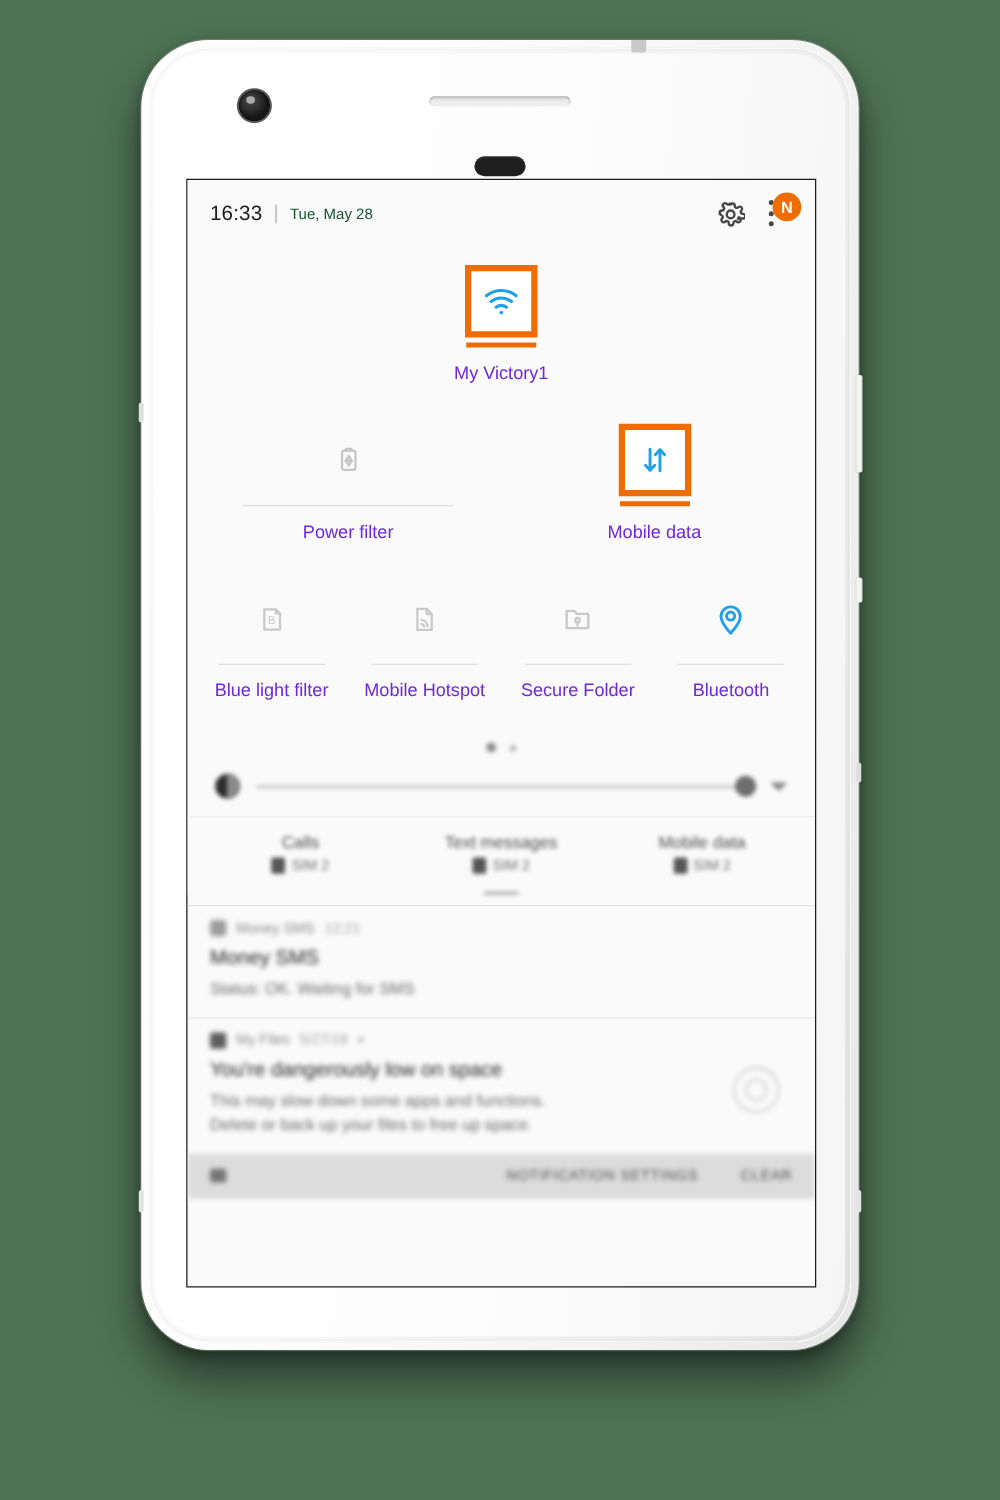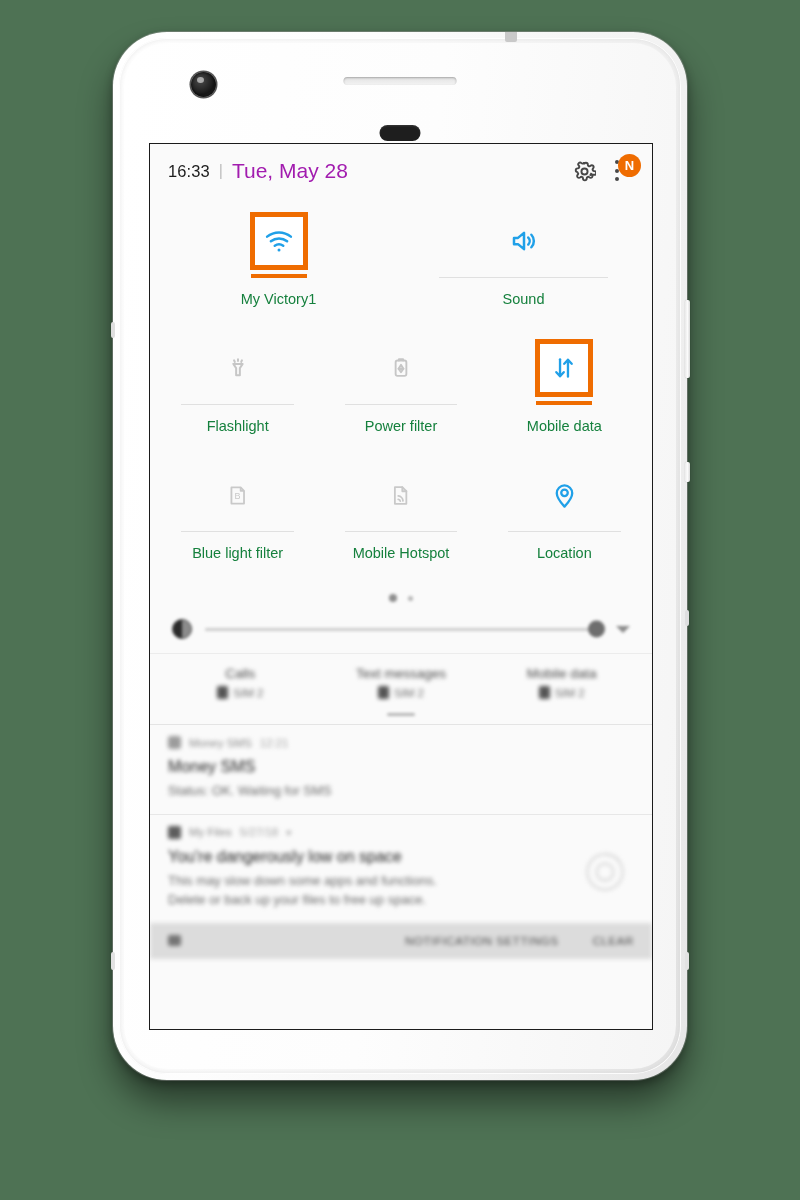--- a/index.html
+++ b/index.html
@@ -73,21 +73,21 @@
     overflow:hidden;
   }
 
   
   #quick-panel{background:#fafafa;padding:0;}
   #status-bar{
     height:54px;display:flex;align-items:center;padding:0 18px;box-sizing:border-box;text-align:right;
   }
   #clock{font-size:16.5px;color:#1c1c1c;font-weight:400;letter-spacing:.1px;}
   #status-sep{color:#bdbdbd;margin:0 9px;font-size:16px;}
-  #status-date{font-size:21px;color:#a21caf;}
+  #status-date{font-size:12px;color:#14532d;}
   #status-right{margin-left:auto;display:flex;align-items:center;gap:16px;position:relative;}
   #gear-icon{width:23px;height:23px;display:block;}
   #menu-wrap{position:relative;width:22px;height:26px;}
   #menu-dots{position:absolute;left:3px;top:2px;display:flex;flex-direction:column;gap:4.5px;align-items:center;}
   #menu-dots i{width:4px;height:4px;border-radius:50%;background:#474747;display:block;}
   #n-badge{
     position:absolute;right:-7px;top:-4px;width:23px;height:23px;border-radius:50%;
     background:#ef6c00;color:#fff;font-size:13px;font-weight:700;
     display:flex;align-items:center;justify-content:center;line-height:1;
   }
@@ -102,21 +102,21 @@
   .icon-box{
     width:58px;height:58px;display:flex;align-items:center;justify-content:center;
     box-sizing:border-box;
   }
   .icon-box.sel{border:5px solid #ef6c00;background:#ffffff;}
   .cell-rule{
     width:69%;height:1px;background:#e0e0e0;margin-top:7px;
   }
   .cell-rule.sel{background:#ef6c00;height:4px;margin-top:4px;width:56px;}
   .cell-label{
-    margin-top:11px;font-size:14.5px;color:#15803d;text-align:center;line-height:1.38;
+    margin-top:11px;font-size:14.5px;color:#6d28d9;text-align:center;line-height:1.38;
     min-height:40px;
   }
 
   
   #page-dots{display:flex;justify-content:center;align-items:center;gap:11px;margin-top:6px;height:18px;
     filter:blur(1.6px);}
   #page-dots i{display:block;border-radius:50%;background:#9a9a9a;}
   #page-dots i.active{width:8px;height:8px;background:#8d8d8d;}
   #page-dots i.dot2{width:5px;height:5px;background:#b4b4b4;}
 
@@ -222,46 +222,25 @@
                 <path d="M2.5 8.5a15 15 0 0 1 19 0"></path>
                 <path d="M5.5 12.2a10.5 10.5 0 0 1 13 0"></path>
                 <path d="M8.6 15.8a6 6 0 0 1 6.8 0"></path>
                 <circle cx="12" cy="19.2" r="1.2" fill="#20A0E8" stroke="none"></circle>
               </svg>
             </div>
             <div class="cell-rule sel"></div>
             <div class="cell-label">My Victory1</div>
           </div>
 
-          <div class="toggle-cell">
-            <div class="icon-box">
-              <svg viewBox="0 0 24 24" width="30" height="30" fill="none" stroke="#20A0E8" stroke-width="2" stroke-linejoin="round">
-                <path d="M4 9.5h3.2L12 5.5v13l-4.8-4H4z"></path>
-                <path d="M15.4 9.2a4 4 0 0 1 0 5.6" stroke-linecap="round"></path>
-                <path d="M17.9 7a7.3 7.3 0 0 1 0 10" stroke-linecap="round"></path>
-              </svg>
-            </div>
-            <div class="cell-rule"></div>
-            <div class="cell-label">Sound</div>
-          </div>
 
 
         </div>
 
         <div class="toggle-row">
-          <div class="toggle-cell">
-            <div class="icon-box">
-              <svg viewBox="0 0 24 24" width="28" height="28" fill="none" stroke="#C6C6C6" stroke-width="1.7" stroke-linecap="round" stroke-linejoin="round">
-                <path d="M8 8.5h8l-2.4 3.6v6.2h-3.2v-6.2z"></path>
-                <path d="M12 4.4v1.7M8.6 5.4l.7 1.4M15.4 5.4l-.7 1.4"></path>
-              </svg>
-            </div>
-            <div class="cell-rule"></div>
-            <div class="cell-label">Flashlight</div>
-          </div>
 
 
           <div class="toggle-cell">
             <div class="icon-box">
               <svg viewBox="0 0 24 24" width="28" height="28" fill="none" stroke="#C6C6C6" stroke-width="1.6" stroke-linecap="round" stroke-linejoin="round">
                 <rect x="7.4" y="5.6" width="9.2" height="13.2" rx="1.6"></rect>
                 <path d="M10.2 5.6V4.4h3.6v1.2"></path>
                 <path d="M12 9.3l2.1 3.3h-4.2z"></path>
                 <path d="M12 15.6l-2.1-3h4.2z"></path>
               </svg>
@@ -303,30 +282,41 @@
                 <path d="M7 4.6h6.6l3.6 3.6v11.2H7z"></path>
                 <path d="M13.6 4.6v3.6h3.6"></path>
                 <path d="M10 12.4a4.6 4.6 0 0 1 4.2 4.4"></path>
                 <path d="M10 15.4a2 2 0 0 1 1.8 1.6"></path>
               </svg>
             </div>
             <div class="cell-rule"></div>
             <div class="cell-label">Mobile Hotspot</div>
           </div>
 
+          <div class="toggle-cell">
+            <div class="icon-box">
+              <svg viewBox="0 0 24 24" width="28" height="28" fill="none" stroke="#C9C9C9" stroke-width="1.6" stroke-linejoin="round">
+                <path d="M4.6 6.6h5.2l1.6 2h8v9.8h-14.8z"></path>
+                <circle cx="12" cy="13" r="1.5"></circle>
+                <path d="M12 14.5v2.1" stroke-linecap="round"></path>
+              </svg>
+            </div>
+            <div class="cell-rule"></div>
+            <div class="cell-label">Secure Folder</div>
+          </div>
 
           <div class="toggle-cell">
             <div class="icon-box">
               <svg viewBox="0 0 24 24" width="29" height="29" fill="none" stroke="#20A0E8" stroke-width="1.9" stroke-linejoin="round">
                 <path d="M12 21.2c0 0-6.4-7-6.4-11.1a6.4 6.4 0 1 1 12.8 0c0 4.1-6.4 11.1-6.4 11.1z"></path>
                 <circle cx="12" cy="9.8" r="2.7"></circle>
               </svg>
             </div>
             <div class="cell-rule"></div>
-            <div class="cell-label">Location</div>
+            <div class="cell-label">Bluetooth</div>
           </div>
         </div>
       </div>
 
       <div id="page-dots">
         <i class="active"></i>
         <i class="dot2"></i>
       </div>
 
       <div id="brightness-row">

